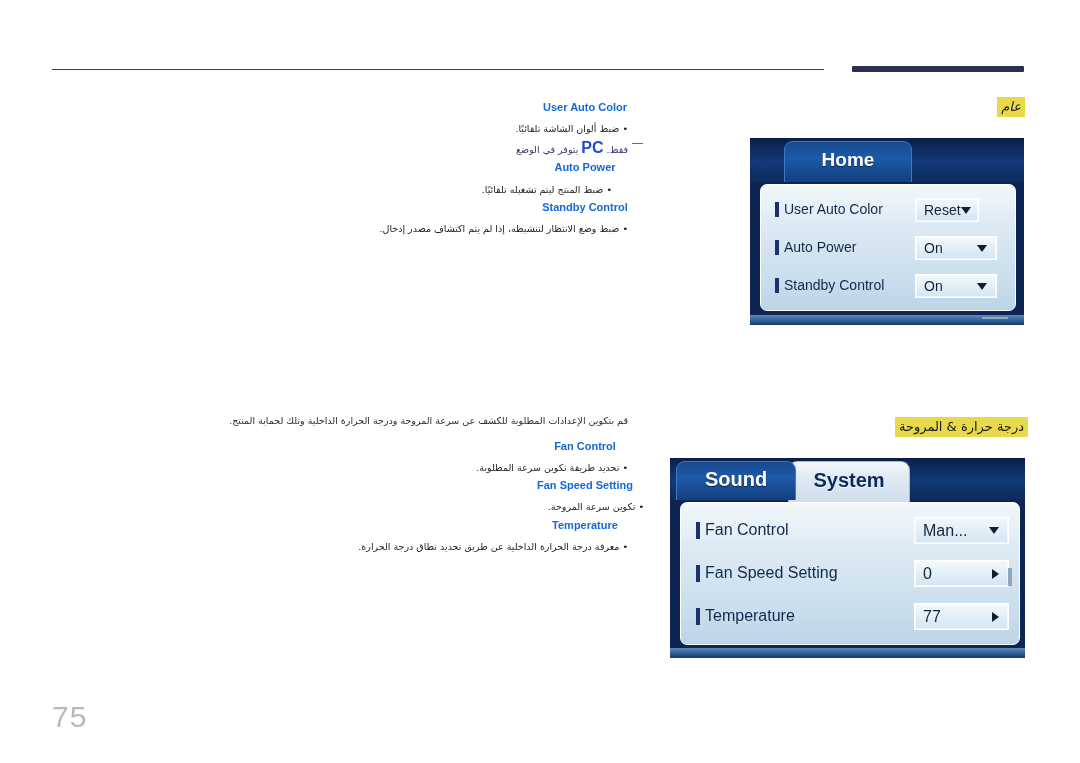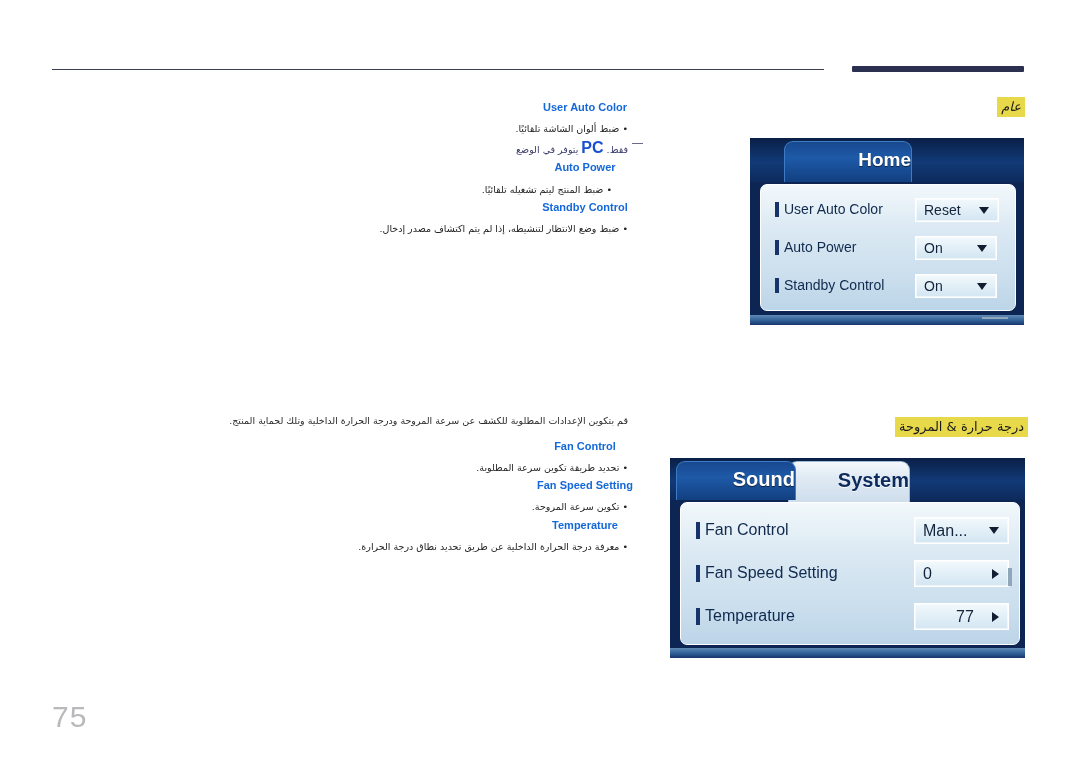--- a/index.html
+++ b/index.html
@@ -115,21 +115,21 @@
   .osd-tabbar {
     position: absolute;
     left: 0;
     top: 0;
     width: 100%;
     background: linear-gradient(180deg, #0a1f47 0%, #123a77 55%, #0d2a5c 100%);
   }
   .osd-tab {
     position: absolute;
     top: 3px;
-    text-align: right;
+    text-align: center;
     font-weight: bold;
     color: #ffffff;
     font-family: "Liberation Sans", sans-serif;
     border-radius: 9px 9px 0 0;
     box-sizing: border-box;
     overflow: hidden;
   }
   .osd-tab.inactive {
     background: linear-gradient(180deg, #18498f 0%, #1e5aa8 40%, #123f80 100%);
     border: 1px solid #3d7cc4;
@@ -243,21 +243,21 @@
     </div>
 
   </div>
 
   <div class="osd-panel" style="left:10px; top:46px; width:256px; height:127px;">
 
     <div class="osd-row" style="left:14px; top:16px;">
       <div class="osd-row-marker"></div>
       <div class="osd-row-label" style="font-size:14px;">User Auto Color</div>
     </div>
-    <div class="osd-value" style="left:154px; top:13px; width:84px; height:24px;">
+    <div class="osd-value" style="left:154px; top:13px; width:64px; height:24px;">
       <div class="osd-value-text" style="font-size:14px;">Reset</div>
       <div class="osd-caret caret-down"></div>
     </div>
 
     <div class="osd-row" style="left:14px; top:54px;">
       <div class="osd-row-marker"></div>
       <div class="osd-row-label" style="font-size:14px;">Auto Power</div>
     </div>
     <div class="osd-value" style="left:154px; top:51px; width:82px; height:24px;">
       <div class="osd-value-text" style="font-size:14px;">On</div>
@@ -281,21 +281,21 @@
 <div class="yellow-heading" id="heading-temp-fan">درجة حرارة &amp; المروحة</div>
 
 <div class="ar-text" style="right:452px; top:414px;">قم بتكوين الإعدادات المطلوبة للكشف عن سرعة المروحة ودرجة الحرارة الداخلية وتلك لحماية المنتج.</div>
 
 <div class="blue-heading" style="left:440px; top:440px; width:290px;">Fan Control</div>
 
 <div class="ar-text bullet-line" style="right:452px; top:461px;">•&nbsp;<span>تحديد طريقة تكوين سرعة المطلوبة.</span></div>
 
 <div class="blue-heading" style="left:440px; top:479px; width:290px;">Fan Speed Setting</div>
 
-<div class="ar-text bullet-line" style="right:452px; top:500px;text-align:right;">•&nbsp;<span>تكوين سرعة المروحة.</span></div>
+<div class="ar-text bullet-line" style="right:436px; top:500px;text-align:right;">•&nbsp;<span>تكوين سرعة المروحة.</span></div>
 
 <div class="blue-heading" style="left:440px; top:519px; width:290px;">Temperature</div>
 
 <div class="ar-text bullet-line" style="right:452px; top:540px;">•&nbsp;<span>معرفة درجة الحرارة الداخلية عن طريق تحديد نطاق درجة الحرارة.</span></div>
 
 <div class="osd" id="osd-system" style="left:670px; top:458px; width:355px; height:200px;">
 
   <div class="osd-tabbar" style="height:42px;">
     <div class="osd-tab active" style="left:118px; width:122px; height:41px; line-height:36px; font-size:20px;">
       <span>System</span>
@@ -323,20 +323,20 @@
     <div class="osd-value" style="left:233px; top:57px; width:95px; height:27px;">
       <div class="osd-value-text" style="font-size:16px;">0</div>
       <div class="osd-caret caret-right"></div>
     </div>
 
     <div class="osd-row" style="left:15px; top:104px;">
       <div class="osd-row-marker" style="height:17px;"></div>
       <div class="osd-row-label" style="font-size:16px;">Temperature</div>
     </div>
     <div class="osd-value" style="left:233px; top:100px; width:95px; height:27px;">
-      <div class="osd-value-text" style="font-size:16px;margin-left:33px;">77</div>
+      <div class="osd-value-text" style="font-size:16px;">77</div>
       <div class="osd-caret caret-right"></div>
     </div>
   </div>
 
   <div class="osd-footer" style="height:10px;"></div>
   <div class="osd-scrollhint" style="left:338px; top:110px; width:4px; height:18px;"></div>
 </div>
 
 </body></html>

